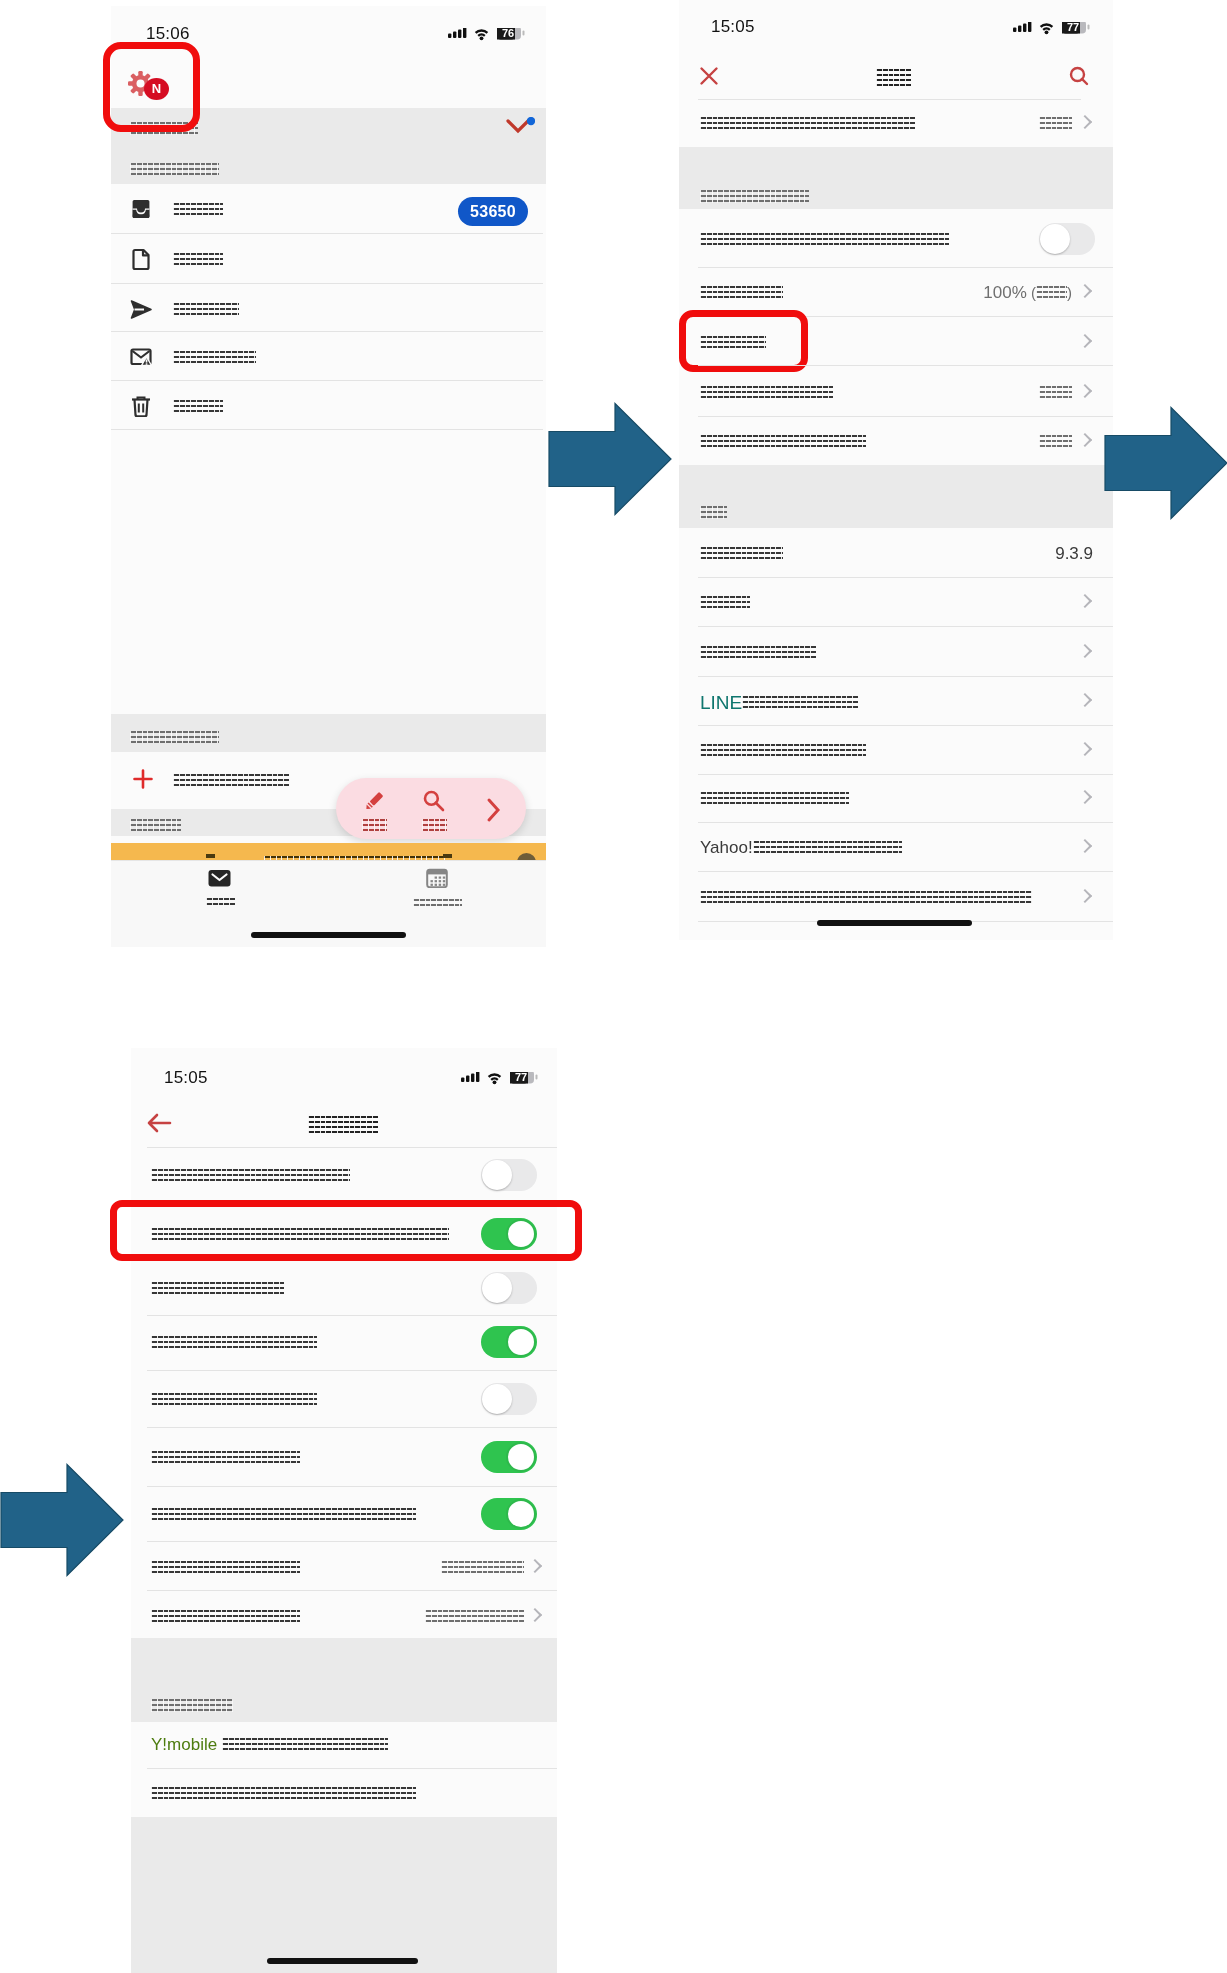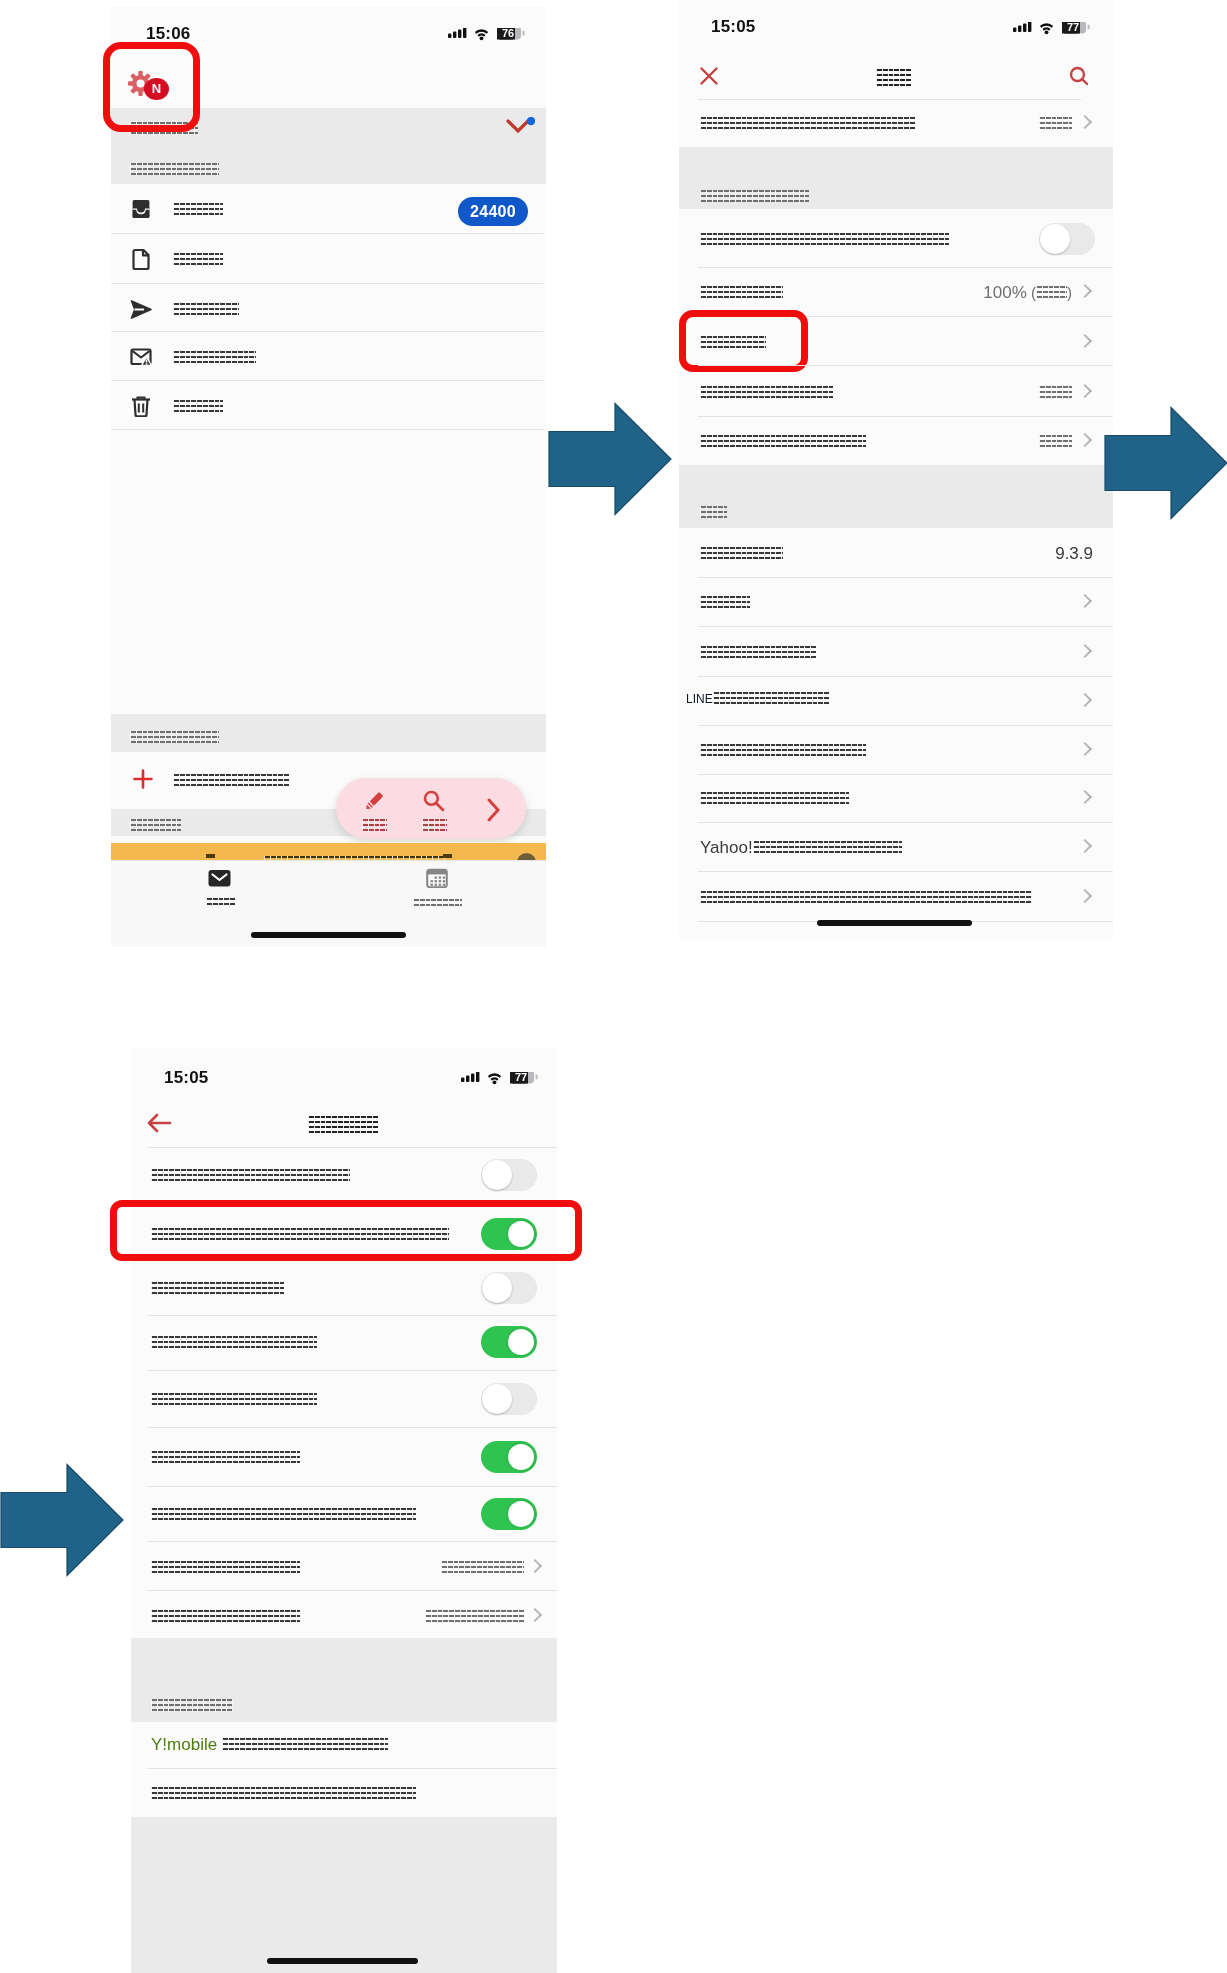--- a/index.html
+++ b/index.html
@@ -17,21 +17,21 @@
 .jp.hd{--c:#252525;background:repeating-linear-gradient(90deg, rgba(251,251,251,.9) 0 1px, rgba(251,251,251,0) 1px 5.8px),repeating-linear-gradient(180deg, #232323 0 2.5px, transparent 2.5px 5.0px);}
 .chev{width:10px;height:10px;border-right:2px solid #b5b5ba;border-top:2px solid #b5b5ba;transform:rotate(45deg);display:inline-block}
 .tg{position:absolute;width:56px;height:32px;border-radius:16px}
 .tg .knob{position:absolute;top:1px;width:30px;height:30px;border-radius:50%;background:#fff}
 .tg.off{background:#e9e9ea}
 .tg.off .knob{left:1px;box-shadow:0 1px 2px rgba(0,0,0,.25)}
 .tg.on{background:#2fc44f}
 .tg.on .knob{right:1px;border:2.5px solid #2eb94c}
 .redbox{position:absolute;border:7px solid #f00d0d;border-radius:14px}
 .hbar{position:absolute;height:6px;border-radius:3px;background:#111}
-.time{position:absolute;font-size:17px;font-weight:bold;color:#111;letter-spacing:.2px}
+.time{position:absolute;font-size:17px;font-weight:normal;color:#111;letter-spacing:.2px}
 </style></head><body>
 <div class="shot" style="left:111px;top:6px;width:435px;height:941px"></div>
 <div class="time" style="left:146px;top:24px">15:06</div>
 <svg class="abs" style="left:448px;top:28px" width="78" height="14" viewBox="0 0 78 14">
     <rect x="0" y="5.5" width="3.4" height="4.5" rx="1" fill="#101010"></rect>
     <rect x="5" y="3.5" width="3.4" height="6.5" rx="1" fill="#101010"></rect>
     <rect x="10" y="1.5" width="3.4" height="8.5" rx="1" fill="#101010"></rect>
     <rect x="15" y="-0.5" width="3.4" height="10.5" rx="1" fill="#101010"></rect>
     <g transform="translate(25,0)">
       <circle cx="8.5" cy="10.3" r="1.9" fill="#101010"></circle>
@@ -98,21 +98,21 @@
     <path d="M7.5 4.5 v-2 h7 v2" fill="none" stroke="#2e2e2e" stroke-width="2"></path>
     <path d="M4.5 4.5 l1 15.5 a1.5 1.5 0 0 0 1.5 1.3 h8 a1.5 1.5 0 0 0 1.5-1.3 l1-15.5" fill="none" stroke="#2e2e2e" stroke-width="2.2"></path>
     <path d="M8.8 8.5 v9 M13.2 8.5 v9" stroke="#2e2e2e" stroke-width="2"></path>
   </svg>
 <div class="abs" style="left:173px;top:398px"><span class="jp dk" style="width:50px;height:16px;"></span></div>
 <div class="sep" style="left:111px;width:432px;top:233px"></div>
 <div class="sep" style="left:111px;width:432px;top:283px"></div>
 <div class="sep" style="left:111px;width:432px;top:331px"></div>
 <div class="sep" style="left:111px;width:432px;top:380px"></div>
 <div class="sep" style="left:111px;width:432px;top:429px"></div>
-<div class="abs" style="left:458px;top:197px;width:70px;height:29px;border-radius:15px;background:#1057c8;color:#fff;font-weight:bold;font-size:16px;text-align:center;line-height:29px;letter-spacing:.3px">24400</div>
+<div class="abs" style="left:458px;top:197px;width:70px;height:29px;border-radius:15px;background:#1057c8;color:#fff;font-weight:bold;font-size:16px;text-align:center;line-height:29px;letter-spacing:.3px">53650</div>
 <div class="abs band" style="left:111px;width:435px;top:714px;height:38px"></div>
 <div class="abs" style="left:130px;top:727px"><span class="jp gy" style="width:89px;height:12px;"></span></div>
 <svg class="abs" style="left:133px;top:769px" width="20" height="20" viewBox="0 0 20 20">
     <path d="M10 1.5 V18.5 M1.5 10 H18.5" stroke="#df2b2b" stroke-width="2.6" stroke-linecap="round"></path>
   </svg>
 <div class="abs" style="left:173px;top:772px"><span class="jp dk" style="width:116px;height:16px;"></span></div>
 <div class="abs band" style="left:111px;width:435px;top:809px;height:27px"></div>
 <div class="abs" style="left:130px;top:815px"><span class="jp gy" style="width:51px;height:12px;"></span></div>
 <div class="abs" style="left:336px;top:778px;width:190px;height:61px;border-radius:31px;background:#fbdce2;box-shadow:0 3px 8px rgba(0,0,0,.14)"></div>
 <svg class="abs" style="left:363px;top:790px" width="22" height="23" viewBox="0 0 22 23">
@@ -215,21 +215,21 @@
 <div class="abs" style="right:155px;top:433px"><span class="jp gy" style="width:33px;height:16px;"></span></div>
 <div class="abs chev" style="left:1080px;top:435px;border-color:#b5b5ba"></div>
 <div class="abs band" style="left:679px;width:434px;top:465px;height:63px"></div>
 <div class="abs" style="left:700px;top:503px"><span class="jp gy" style="width:27px;height:13px;"></span></div>
 <div class="abs" style="left:700px;top:545px"><span class="jp dk" style="width:83px;height:16px;"></span></div>
 <div class="abs" style="right:134px;top:544px;font-size:17px;color:#3a3a3a">9.3.9</div>
 <div class="abs" style="left:700px;top:594px"><span class="jp dk" style="width:50px;height:16px;"></span></div>
 <div class="abs chev" style="left:1080px;top:596px;border-color:#b5b5ba"></div>
 <div class="abs" style="left:700px;top:644px"><span class="jp dk" style="width:116px;height:16px;"></span></div>
 <div class="abs chev" style="left:1080px;top:646px;border-color:#b5b5ba"></div>
-<div class="abs" style="left:686px;top:692px;font-size:12px;color:#0f172a">LINE<span class="jp dk" style="width:116px;height:16px;"></span></div>
+<div class="abs" style="left:700px;top:692px;font-size:19px;color:#0f766e">LINE<span class="jp dk" style="width:116px;height:16px;"></span></div>
 <div class="abs chev" style="left:1080px;top:695px;border-color:#b5b5ba"></div>
 <div class="abs" style="left:700px;top:742px"><span class="jp dk" style="width:166px;height:16px;"></span></div>
 <div class="abs chev" style="left:1080px;top:744px;border-color:#b5b5ba"></div>
 <div class="abs" style="left:700px;top:790px"><span class="jp dk" style="width:149px;height:16px;"></span></div>
 <div class="abs chev" style="left:1080px;top:792px;border-color:#b5b5ba"></div>
 <div class="abs" style="left:700px;top:838px;font-size:17px;color:#3a3a3a">Yahoo!<span class="jp dk" style="width:149px;height:16px;"></span></div>
 <div class="abs chev" style="left:1080px;top:841px;border-color:#b5b5ba"></div>
 <div class="abs" style="left:700px;top:889px"><span class="jp dk" style="width:332px;height:16px;"></span></div>
 <div class="abs chev" style="left:1080px;top:891px;border-color:#b5b5ba"></div>
 <div class="sep" style="left:698px;width:415px;top:577px"></div>

